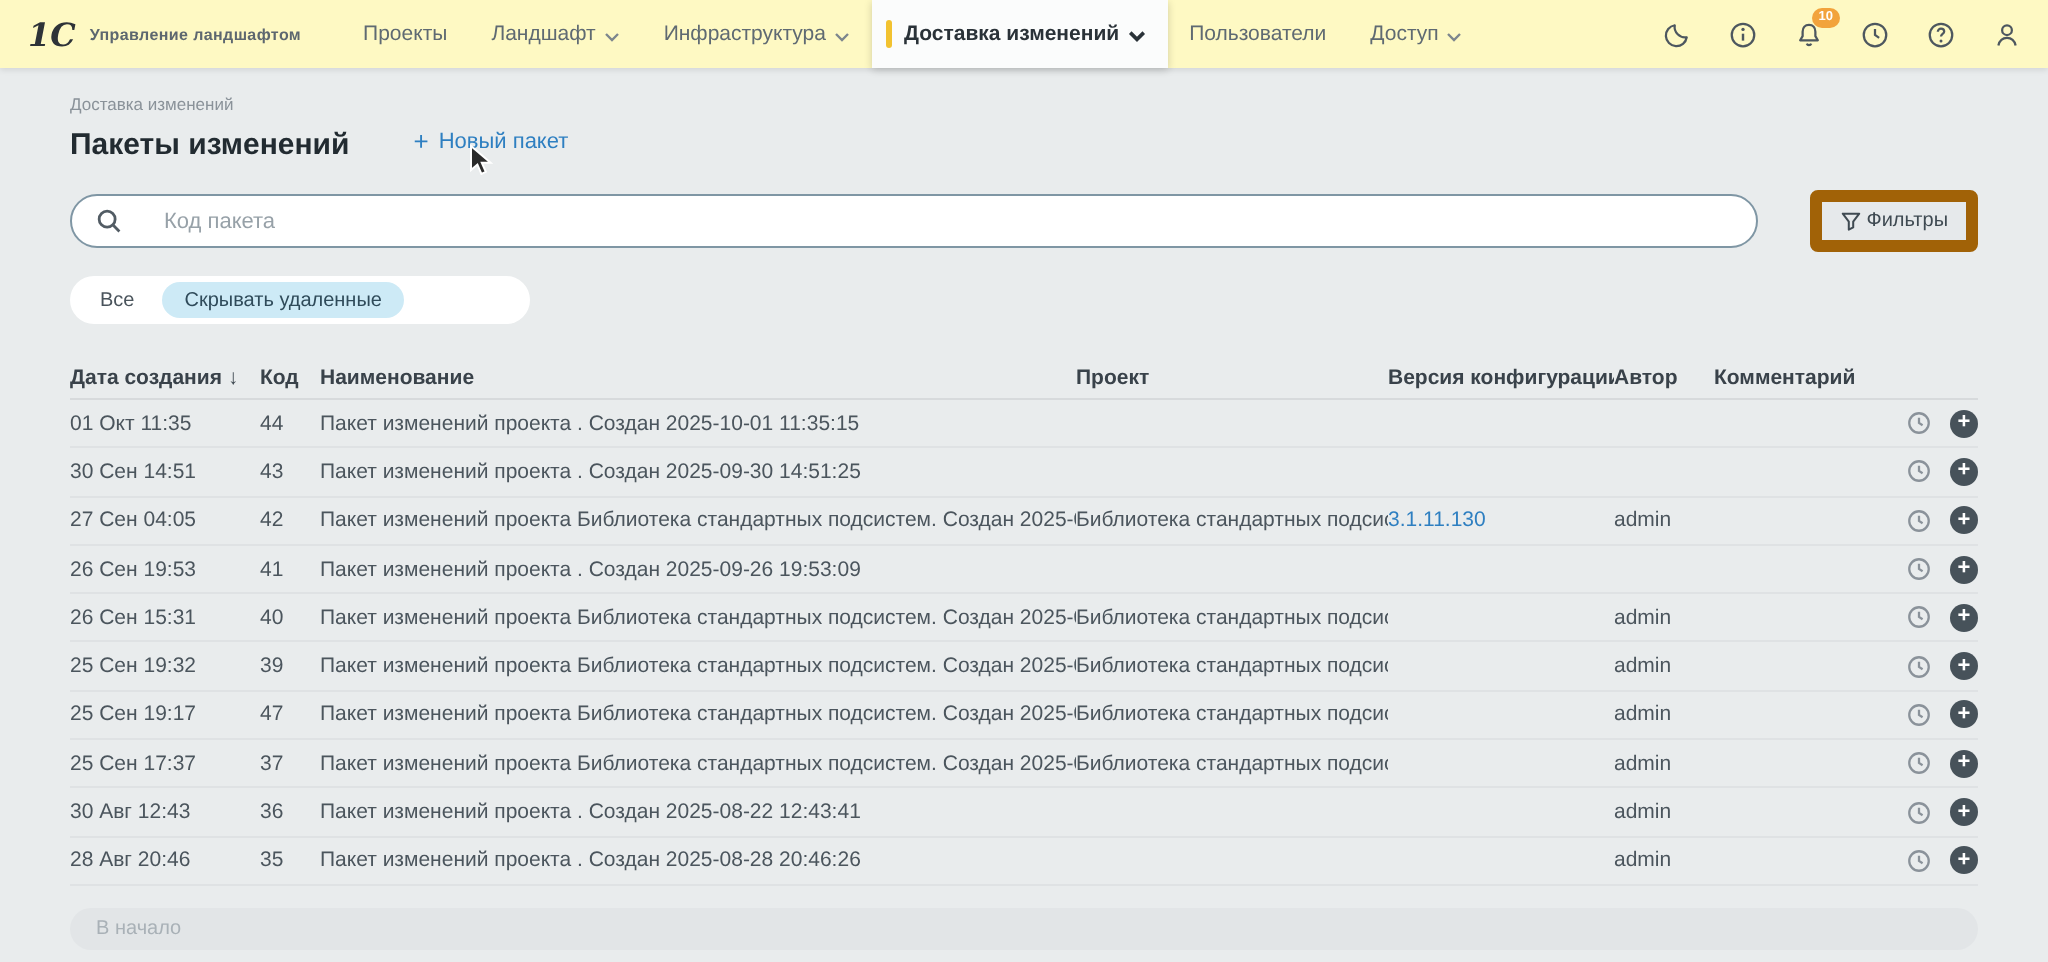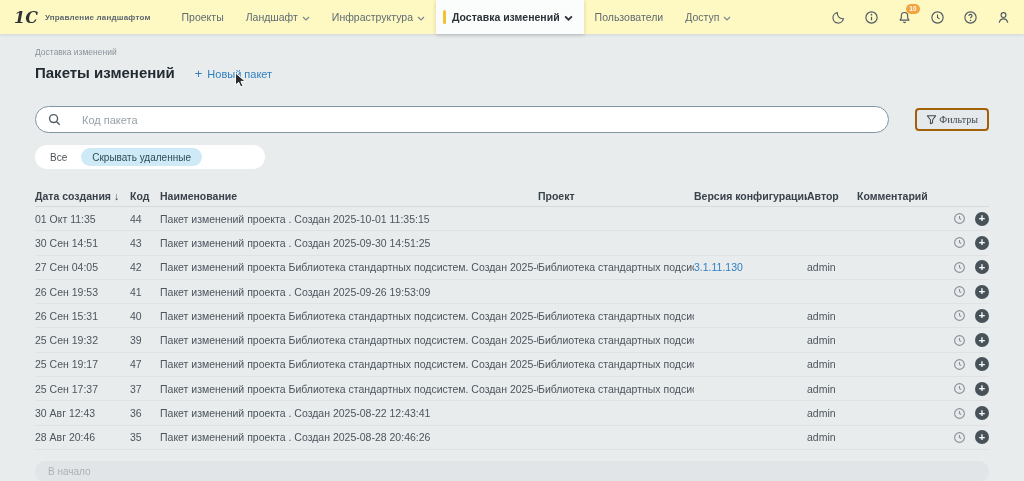--- a/index.html
+++ b/index.html
@@ -52,21 +52,21 @@
   }
   .badge {
     position:absolute; top:-4px; right:-7px;
     background:#f2a33c; color:#fff; font-size:6.5px; font-weight:bold;
     border-radius:7px; padding:1.5px 3.5px; line-height:1;
   }
 
   
   .content { padding:13px 35px 0 35px; }
   .breadcrumb { font-size:8.5px; color:#8a9299; margin-bottom:7px; cursor:pointer; }
-  .title-row { display:flex; align-items:flex-end; gap:20px; margin-bottom:25px; position:relative; }
+  .title-row { display:flex; align-items:flex-start; gap:32px; margin-bottom:14px; position:relative; }
   .page-title { font-size:15px; font-weight:bold; color:#222b31; }
   .new-package {
     display:flex; align-items:center; gap:5px; color:#2e7fc1;
     font-size:11px; cursor:pointer; text-decoration:none;
   }
   .new-package .plus { font-size:13px; font-weight:400; margin-top:-1px; }
   .cursor-icon { position:absolute; left:199px; top:8px; pointer-events:none; z-index:9; }
 
   
   .search-row { display:flex; align-items:center; margin-bottom:12px; }
@@ -76,23 +76,23 @@
     display:flex; align-items:center; padding:0 12px; gap:21px;
   }
   .search-box svg { flex:none; color:#525c64; }
   .search-box input {
     flex:1; border:none; outline:none; background:transparent;
     font-size:11px; color:#3b454d; font-family:inherit;
   }
   .search-box input::placeholder { color:#97a1a8; }
   .filters-btn {
     margin-left:26px; display:flex; align-items:center; gap:2px;
-    background:#e6e9eb; border:2px solid #a16207; border-radius:4px;
+    background:#e6e9eb; border:6px solid #a16207; border-radius:4px;
     padding:4px 9px; font-size:10px; color:#3f4a52; cursor:pointer;
-    font-family:Liberation Serif, serif;
+    font-family:Liberation Sans, sans-serif;
   }
 
   
   .chips-bar {
     display:inline-flex; gap:3px;
     background:#fff; border-radius:13px; padding:3px 4px;
     min-width:230px; margin-bottom:16px;
   }
   .chip {
     border:none; background:transparent; border-radius:10px;

